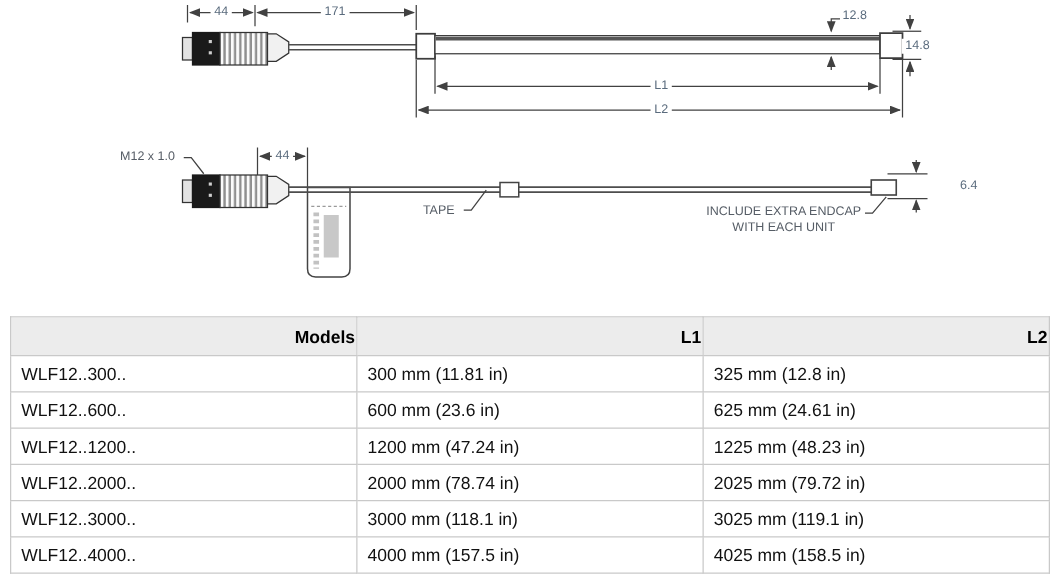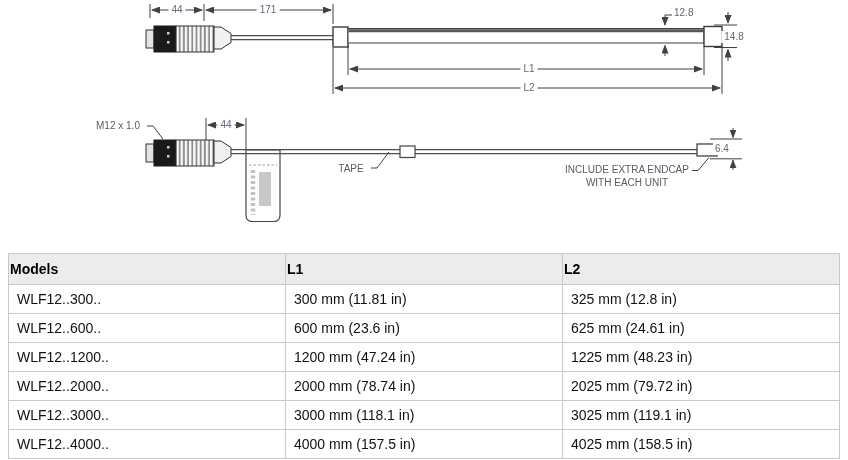--- a/index.html
+++ b/index.html
@@ -26,21 +26,21 @@
 
   .spec-table {
     position:absolute; left:8px; top:253px; width:832px;
     border-collapse:collapse; font-size:14px; color:#111111;
     table-layout:fixed;
   }
   .spec-table th, .spec-table td {
     border:1px solid #c9c9c9; height:28px; overflow:hidden;
   }
   .spec-table th {
-    background:#ececec; font-weight:bold; text-align:left; color:#000;
+    background:#ececec; font-weight:bold; text-align:right; color:#000;
   }
   .spec-table td { text-align:left; padding:0 0 0 8px;border-radius:10px; }
   .col { width:33.33%; }
 </style>
 </head>
 <body>
 
 <div class="stage">
 
   <div class="drawing">
@@ -154,21 +154,21 @@
     <span class="dim-label" style="left:177px; top:10px;">44</span>
     <span class="dim-label" style="left:268px; top:10px;">171</span>
     <span class="dim-label left-align" style="left:672px; top:13px;">12.8</span>
     <span class="dim-label" style="left:734px; top:37px;">14.8</span>
     <span class="dim-label" style="left:529px; top:69px;">L1</span>
     <span class="dim-label" style="left:529px; top:88px;">L2</span>
 
     <span class="anno-label" style="left:118px; top:126px;text-align:center;">M12 x 1.0</span>
     <span class="dim-label" style="left:226px; top:125px;">44</span>
     <span class="anno-label" style="left:351px; top:169px;">TAPE</span>
-    <span class="dim-label left-align" style="left:713px; top:149px;">6.4</span>
+    <span class="dim-label left-align" style="left:766px; top:149px;">6.4</span>
 
     <div class="note-block">
       <div>INCLUDE EXTRA ENDCAP</div>
       <div>WITH EACH UNIT</div>
     </div>
   </div>
 
   <table class="spec-table">
     <colgroup>
         <col class="col">

